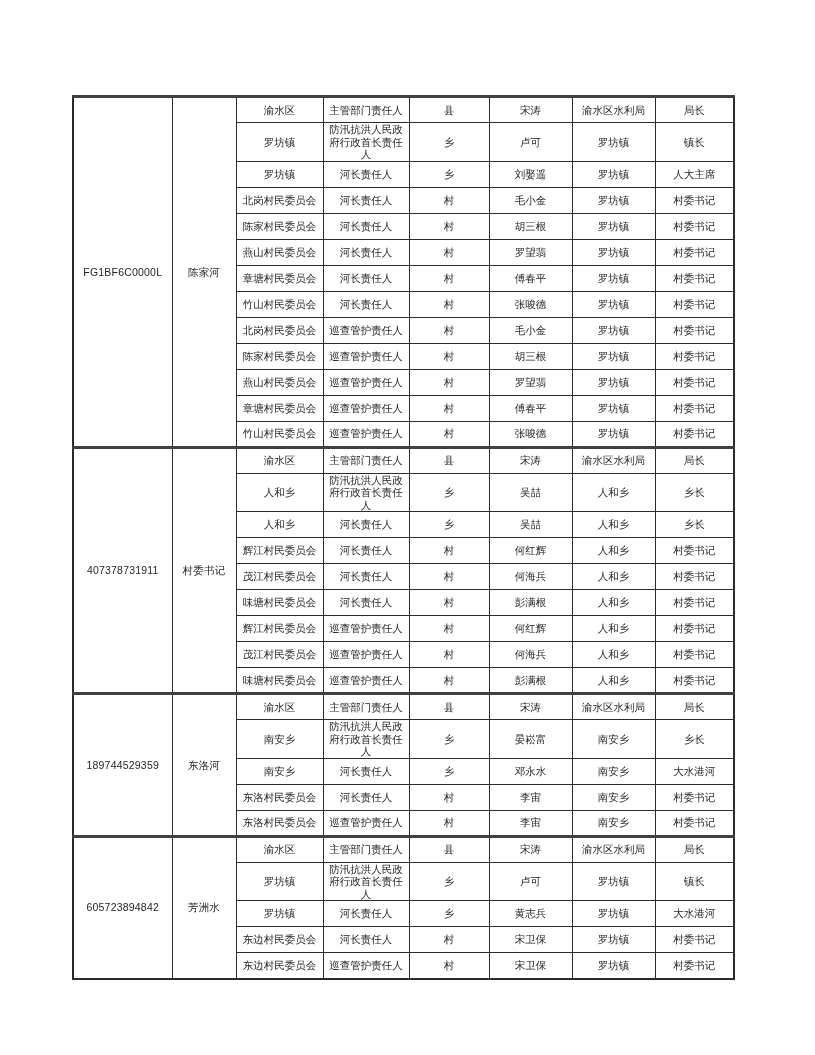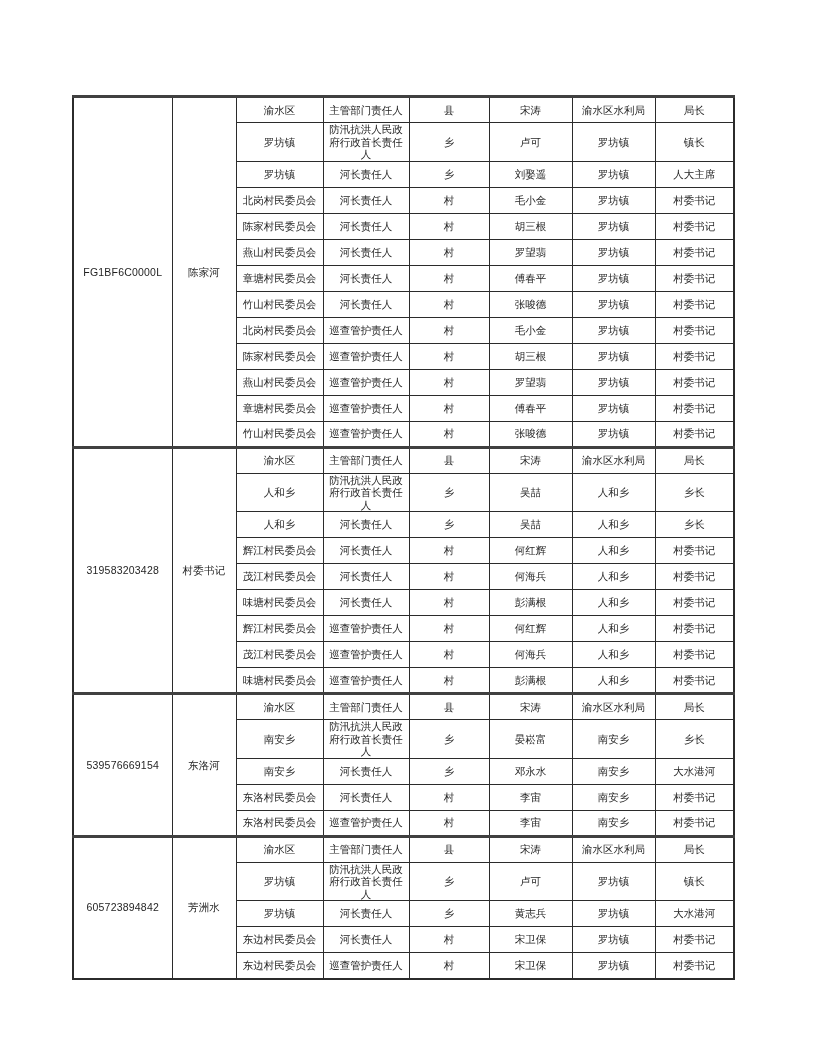--- a/index.html
+++ b/index.html
@@ -162,21 +162,21 @@
         </tr>
         <tr class="row-normal">
           <td>竹山村民委员会</td>
           <td>巡查管护责任人</td>
           <td>村</td>
           <td>张唆德</td>
           <td>罗坊镇</td>
           <td>村委书记</td>
         </tr>
         <tr class="section-start row-normal">
-          <td class="code-cell" rowspan="9">319583203428</td>
+          <td class="code-cell" rowspan="9">407378731911</td>
           <td class="river-cell" rowspan="9">村委书记</td>
           <td>渝水区</td>
           <td>主管部门责任人</td>
           <td>县</td>
           <td>宋涛</td>
           <td>渝水区水利局</td>
           <td>局长</td>
         </tr>
         <tr class="row-tall">
           <td>人和乡</td>
@@ -236,21 +236,21 @@
         </tr>
         <tr class="row-normal">
           <td>味塘村民委员会</td>
           <td>巡查管护责任人</td>
           <td>村</td>
           <td>彭满根</td>
           <td>人和乡</td>
           <td>村委书记</td>
         </tr>
         <tr class="section-start row-normal">
-          <td class="code-cell" rowspan="5">539576669154</td>
+          <td class="code-cell" rowspan="5">189744529359</td>
           <td class="river-cell" rowspan="5">东洛河</td>
           <td>渝水区</td>
           <td>主管部门责任人</td>
           <td>县</td>
           <td>宋涛</td>
           <td>渝水区水利局</td>
           <td>局长</td>
         </tr>
         <tr class="row-tall">
           <td>南安乡</td>

